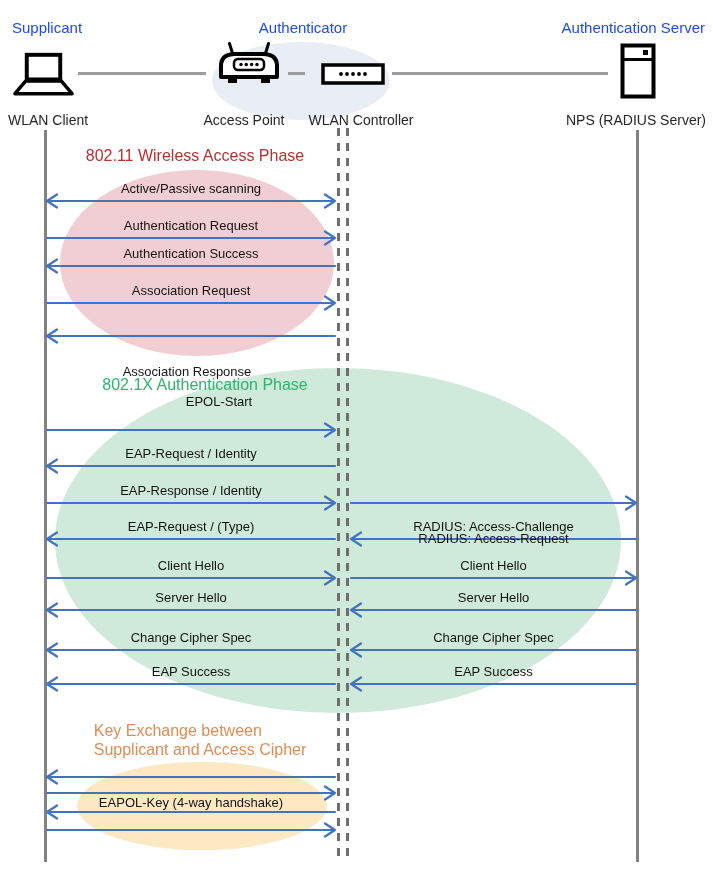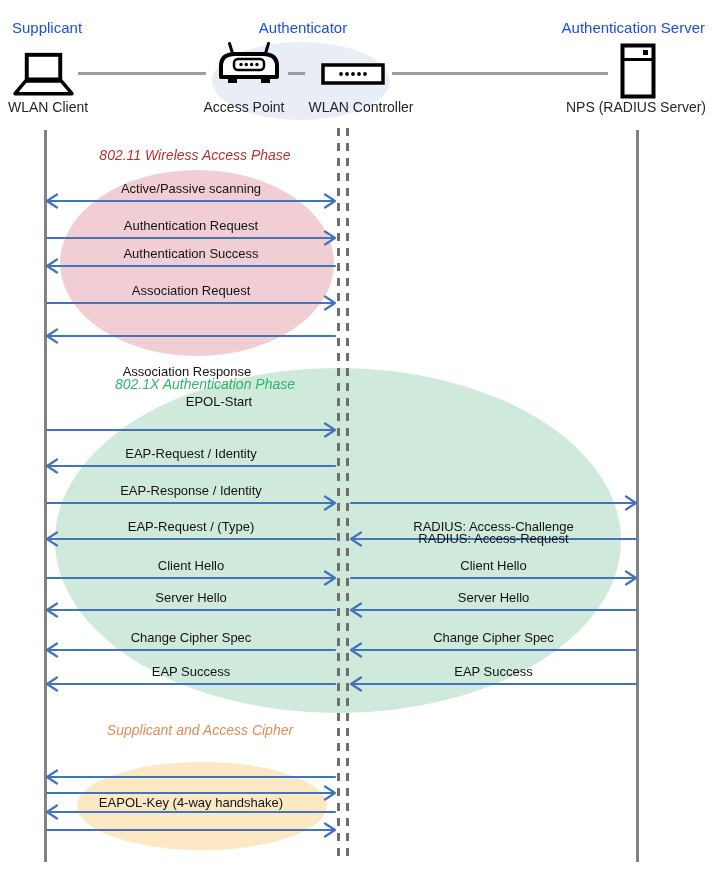--- a/index.html
+++ b/index.html
@@ -1,28 +1,28 @@
 <!DOCTYPE html>
 <html><head>
 <meta charset="utf-8">
 <style>
   html,body{margin:0;padding:0;background:#fff;}
   .canvas{position:relative;width:713px;height:875px;background:#fff;
           font-family:"Liberation Sans",sans-serif;color:#1f1f1f;overflow:hidden;}
   .hdr{position:absolute;font-size:15px;color:#1d4ed8;white-space:nowrap;}
-  .node-label{position:absolute;font-size:14px;color:#262626;white-space:nowrap;top:99px;text-align:right;}
+  .node-label{position:absolute;font-size:14px;color:#262626;white-space:nowrap;top:112px;text-align:right;}
   .centered{transform:translateX(-50%);}
   .connector{position:absolute;top:72px;height:3px;background:#9d9d9d;}
   .lifeline{position:absolute;width:3px;z-index:1;}
   .lifeline.solid{background:#828282;top:130px;height:732px;}
   .lifeline.dashed{top:128px;height:729px;
     background:repeating-linear-gradient(to bottom,#6e6e6e 0 8px,transparent 8px 15px);}
   .ellipse{position:absolute;border-radius:50%;z-index:0;}
-  .phase-title{position:absolute;font-size:14px;white-space:nowrap;z-index:2;
-               transform:translateX(-50%);line-height:19px;font-style:italic;}
+  .phase-title{position:absolute;font-size:16px;white-space:nowrap;z-index:2;
+               transform:translateX(-50%);line-height:19px;}
   .msg-label{position:absolute;font-size:13px;line-height:15px;color:#141414;
              white-space:nowrap;transform:translateX(-50%);z-index:3;}
   .msg-svg{position:absolute;overflow:visible;z-index:2;}
   svg.icon{position:absolute;z-index:2;}
 </style>
 </head>
 <body>
 
 <div class="canvas">
 
@@ -78,20 +78,21 @@
   <div class="ellipse" id="ellipse-key" style="left: 77px; top: 762px; width: 250px; height: 88px; background: rgb(252, 232, 195);"></div>
 
   <div class="lifeline solid" style="left:44px;"></div>
   <div class="lifeline dashed" style="left:337px;"></div>
   <div class="lifeline dashed" style="left:346px;"></div>
   <div class="lifeline solid" style="left:636px;"></div>
 
   <div class="phase-title" id="title-wireless" style="left: 195px; top: 146px; color: rgb(180, 50, 50);">802.11 Wireless Access Phase</div>
   <div class="phase-title" id="title-auth" style="left: 205px; top: 375px; color: rgb(47, 179, 109);">802.1X Authentication Phase</div>
   <div class="phase-title" id="title-key" style="left: 200px; top: 721px; color: rgb(224, 141, 85);">
+    <div>Key Exchange between</div>
     <div>Supplicant and Access Cipher</div>
   </div>
 
   <div id="messages">
       <svg width="290" height="24" class="msg-svg" style="left: 46px; top: 189px;">
         <path d="M1 12 H289 M279 5.5 L289 12 L279 18.5 M11 5.5 L1 12 L11 18.5" fill="none" stroke="#4273bd" stroke-width="2.2" stroke-linecap="round" stroke-linejoin="round"></path>
       </svg>
       <div class="msg-label" style="left: 191px; top: 181px;">Active/Passive scanning</div>
       <svg width="290" height="24" class="msg-svg" style="left: 46px; top: 226px;">
         <path d="M1 12 H289 M279 5.5 L289 12 L279 18.5" fill="none" stroke="#4273bd" stroke-width="2.2" stroke-linecap="round" stroke-linejoin="round"></path>

